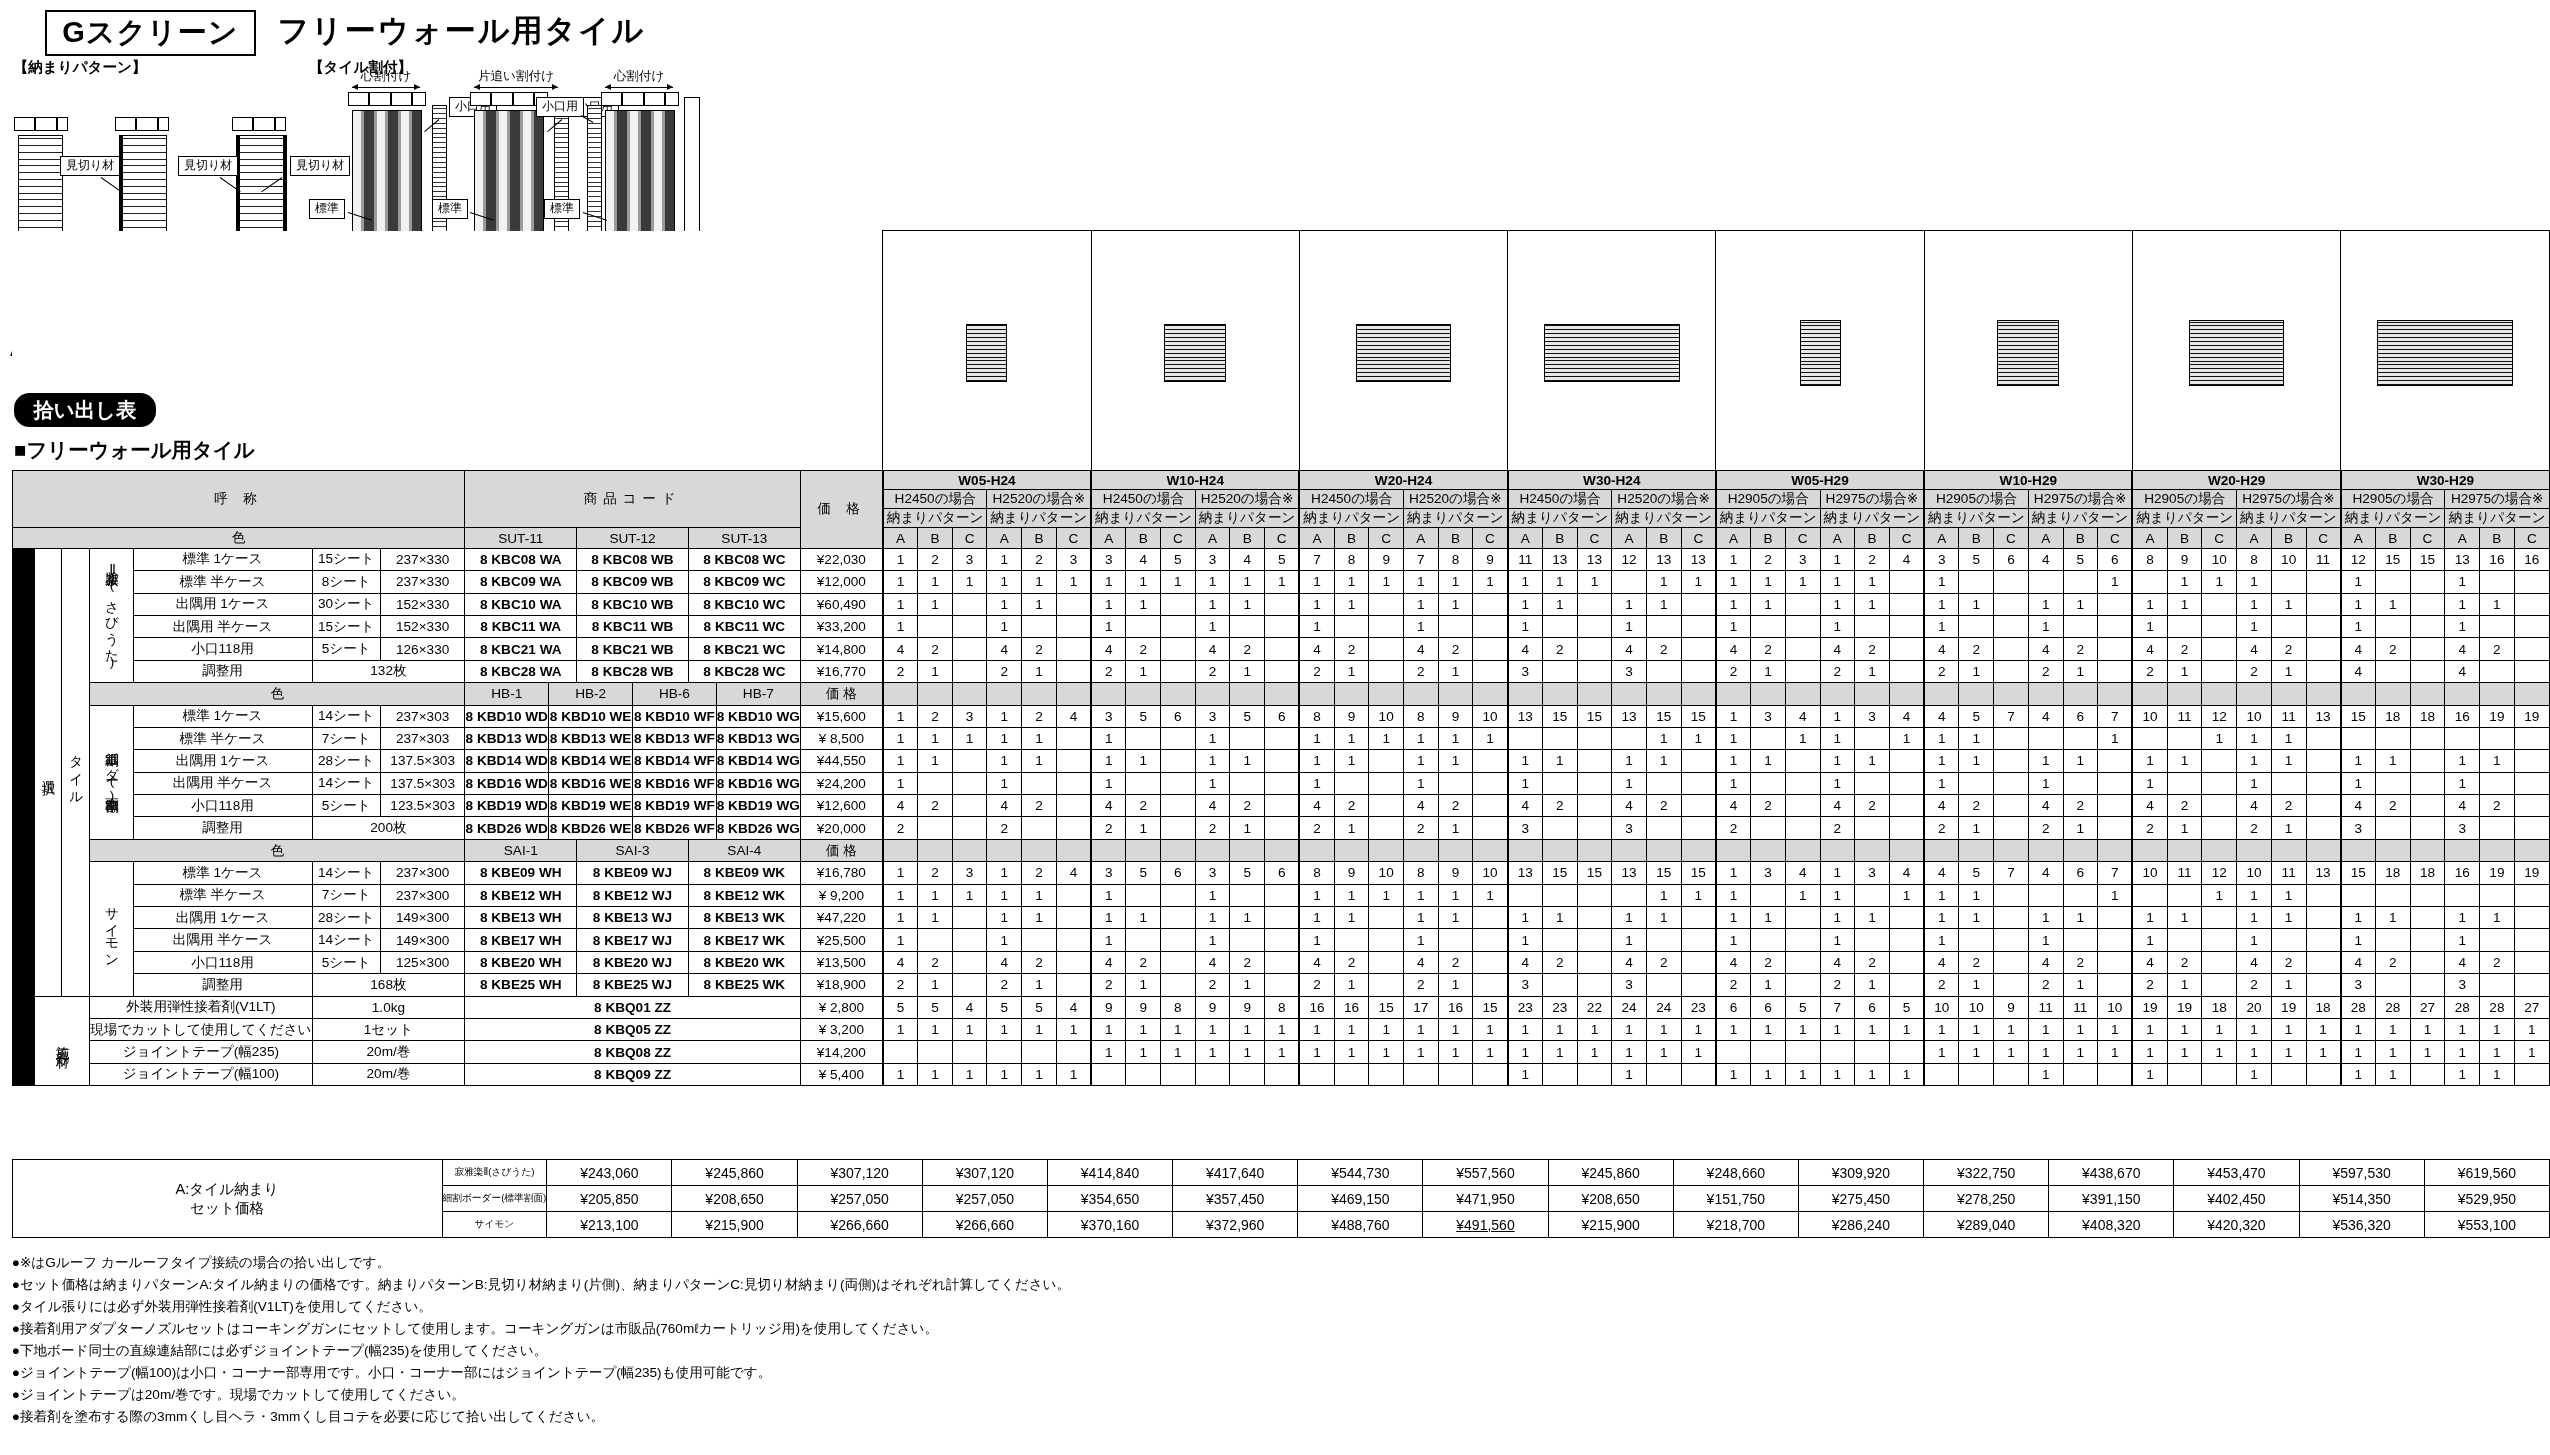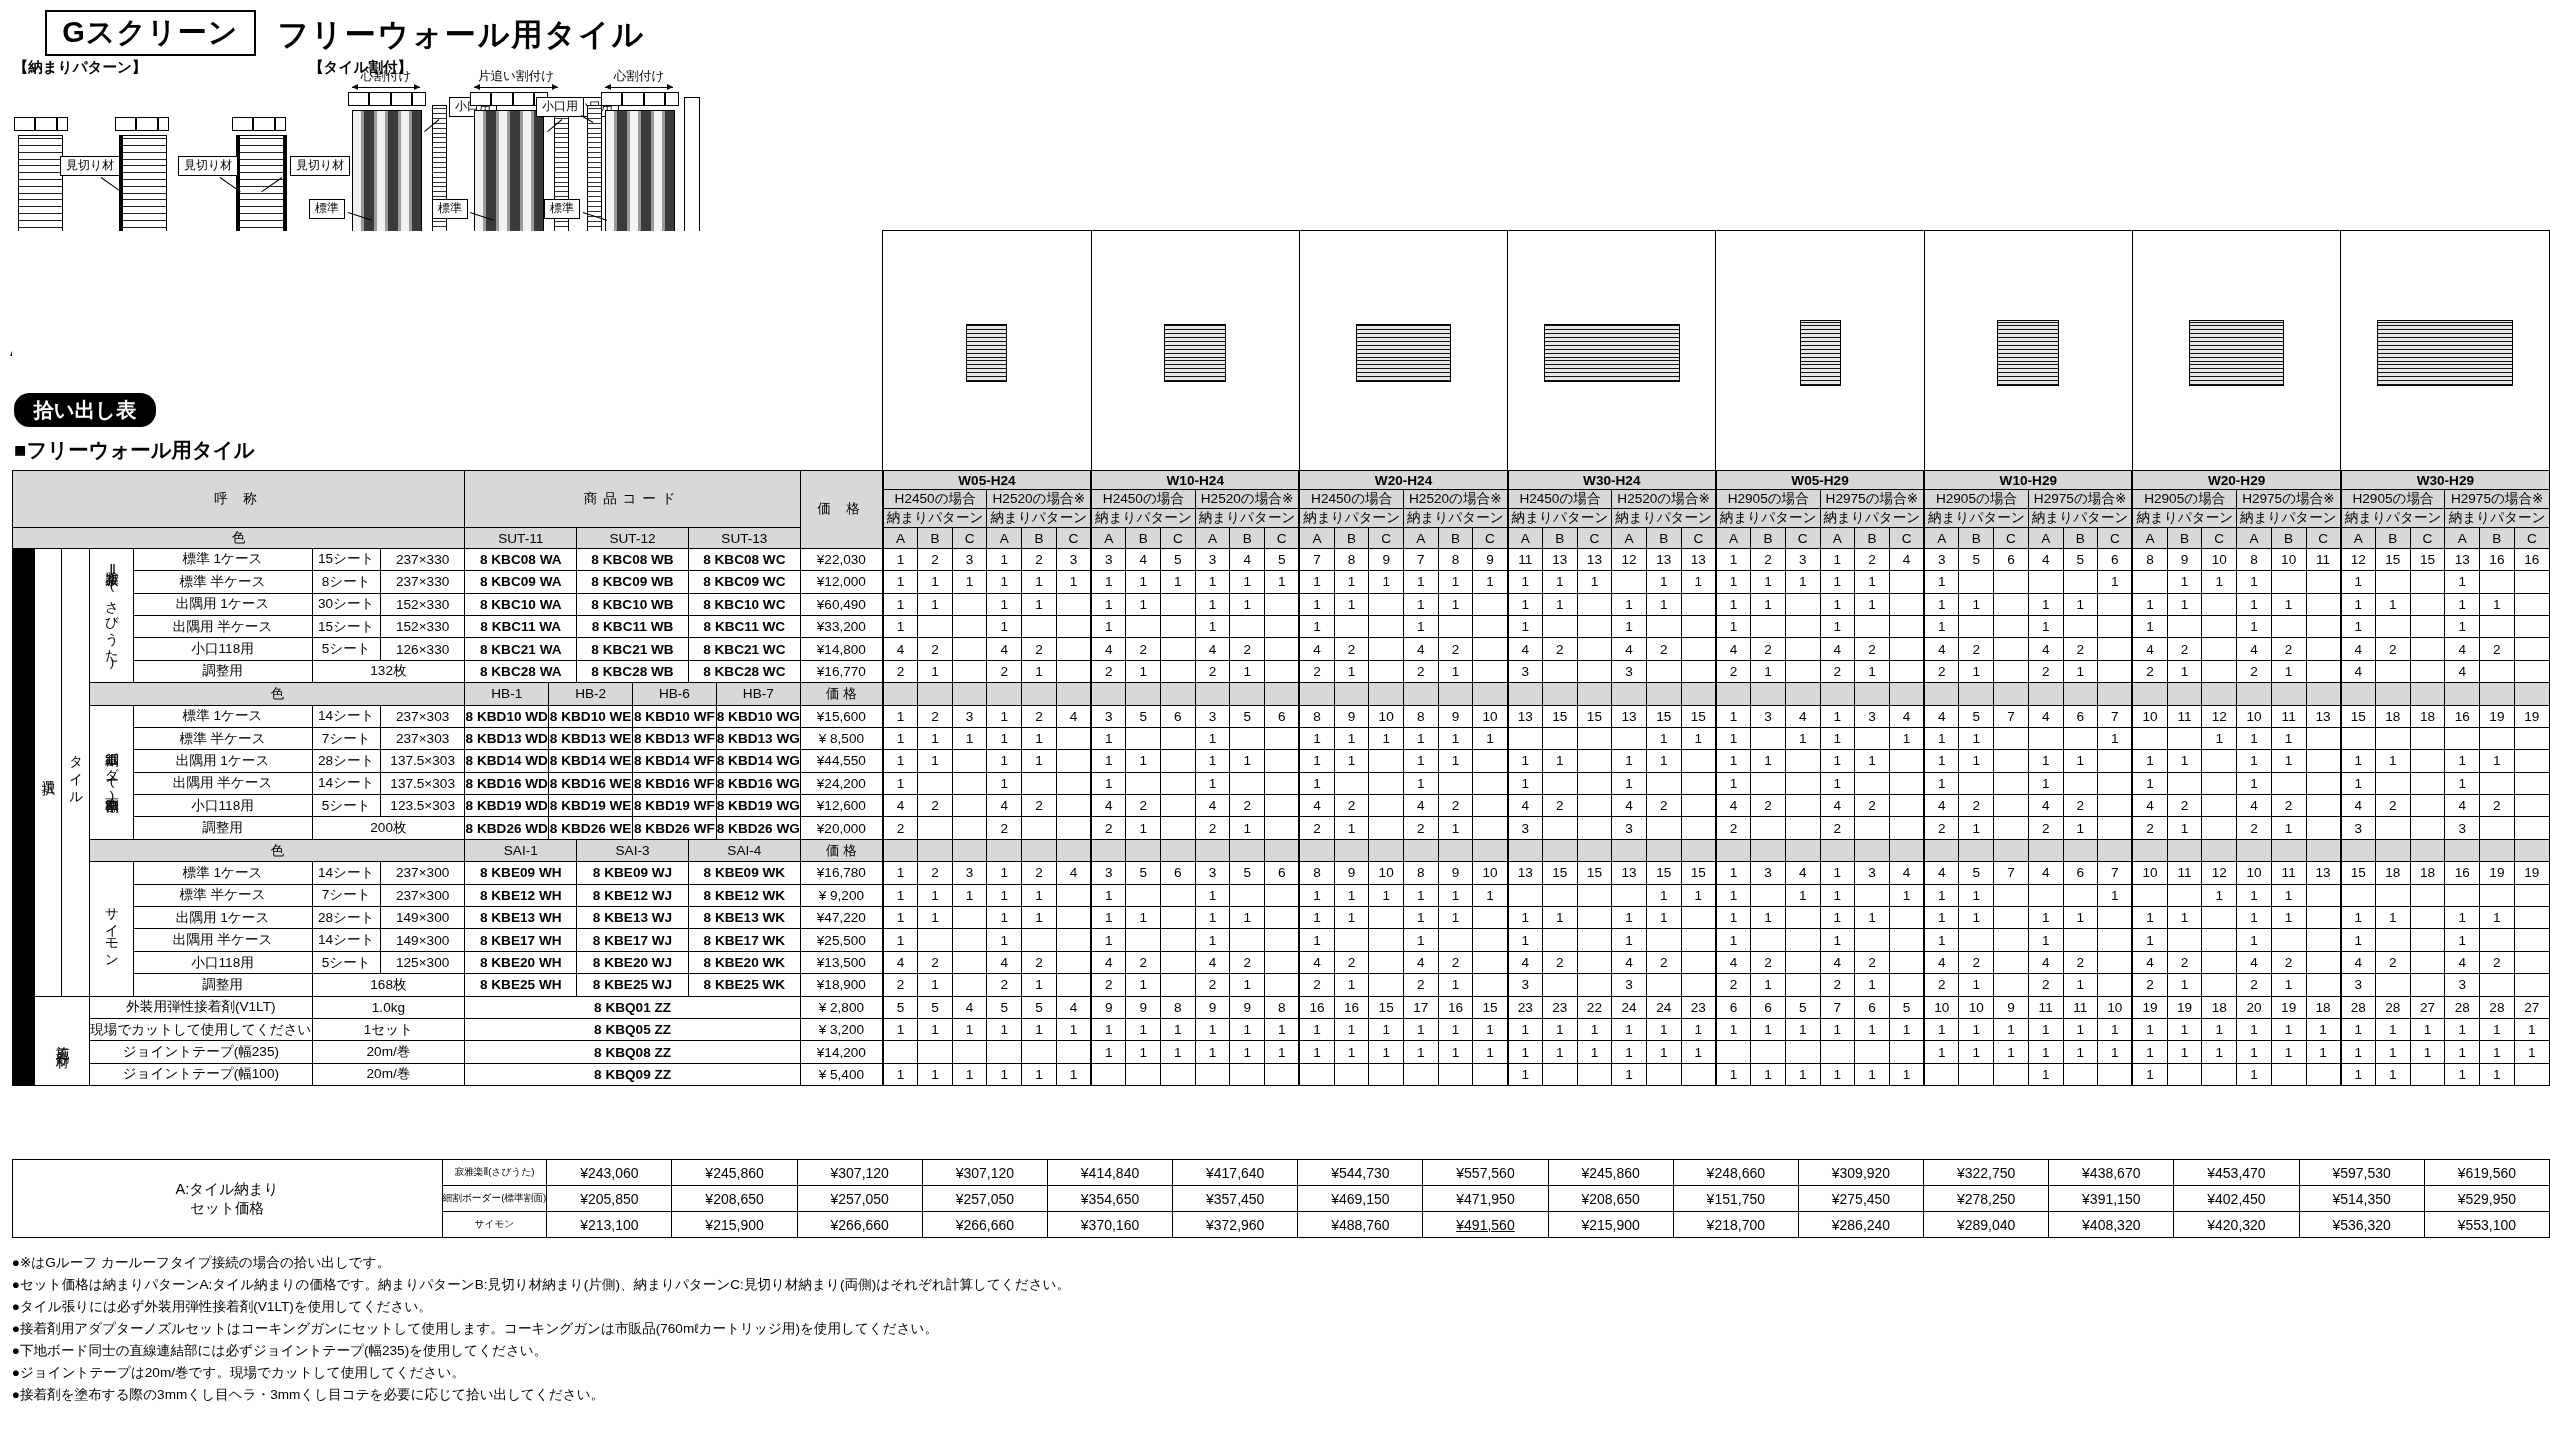--- a/index.html
+++ b/index.html
@@ -1,18 +1,18 @@
 <!DOCTYPE html>
 <html><head>
 <meta charset="utf-8">
 <style>
   html,body{margin:0;padding:0;background:#fff;color:#000;font-family:"Liberation Sans","DejaVu Sans",sans-serif;}
   #page{position:relative;width:2550px;height:1456px;overflow:hidden;background:#fff;}
   
-  #titlebar{position:absolute;left:13.6px;top:9.7px;display:flex;align-items:flex-end;padding-left:31px;}
+  #titlebar{position:absolute;left:13.6px;top:9.7px;display:flex;align-items:flex-start;padding-left:31px;}
   .gbadge{border:2.9px solid #000;padding:1px 15.6px;font-size:29px;font-weight:bold;letter-spacing:1px;}
   .maintitle{font-size:31px;font-weight:bold;margin-left:21.4px;letter-spacing:1.9px;}
   
   .dia-head{position:absolute;font-size:14.6px;font-weight:bold;}
   .fig{position:absolute;}
   .rail{height:11.7px;border:1.9px solid #000;background:repeating-linear-gradient(90deg,#fff 0 19.4px,#000 19.4px 21.4px);margin-bottom:3.9px;}
   .brick{background:repeating-linear-gradient(0deg,#222 0 1px,#fff 1px 6.8px),repeating-linear-gradient(90deg,#222 0 1px,#fff 1px 11.7px);border:1px solid #000;}
   .edge-l{border-left:4.9px solid #000;}
   .edge-r{border-right:4.9px solid #000;}
   .base{height:7.8px;border:1px solid #000;background:repeating-linear-gradient(90deg,#fff 0 4.9px,#000 4.9px 5.8px);margin-top:1.9px;}
@@ -1801,18 +1801,19 @@
         </tr>
       </tbody>
     </table>
 
   <div id="notes">
       <div>●※はGルーフ カールーフタイプ接続の場合の拾い出しです。</div>
       <div>●セット価格は納まりパターンA:タイル納まりの価格です。納まりパターンB:見切り材納まり(片側)、納まりパターンC:見切り材納まり(両側)はそれぞれ計算してください。</div>
       <div>●タイル張りには必ず外装用弾性接着剤(V1LT)を使用してください。</div>
       <div>●接着剤用アダプターノズルセットはコーキングガンにセットして使用します。コーキングガンは市販品(760mℓカートリッジ用)を使用してください。</div>
       <div>●下地ボード同士の直線連結部には必ずジョイントテープ(幅235)を使用してください。</div>
+      <div>●ジョイントテープ(幅100)は小口・コーナー部専用です。小口・コーナー部にはジョイントテープ(幅235)も使用可能です。</div>
       <div>●ジョイントテープは20m/巻です。現場でカットして使用してください。</div>
       <div>●接着剤を塗布する際の3mmくし目ヘラ・3mmくし目コテを必要に応じて拾い出してください。</div>
     </div>
 
 </div>
 
 
 </body></html>

